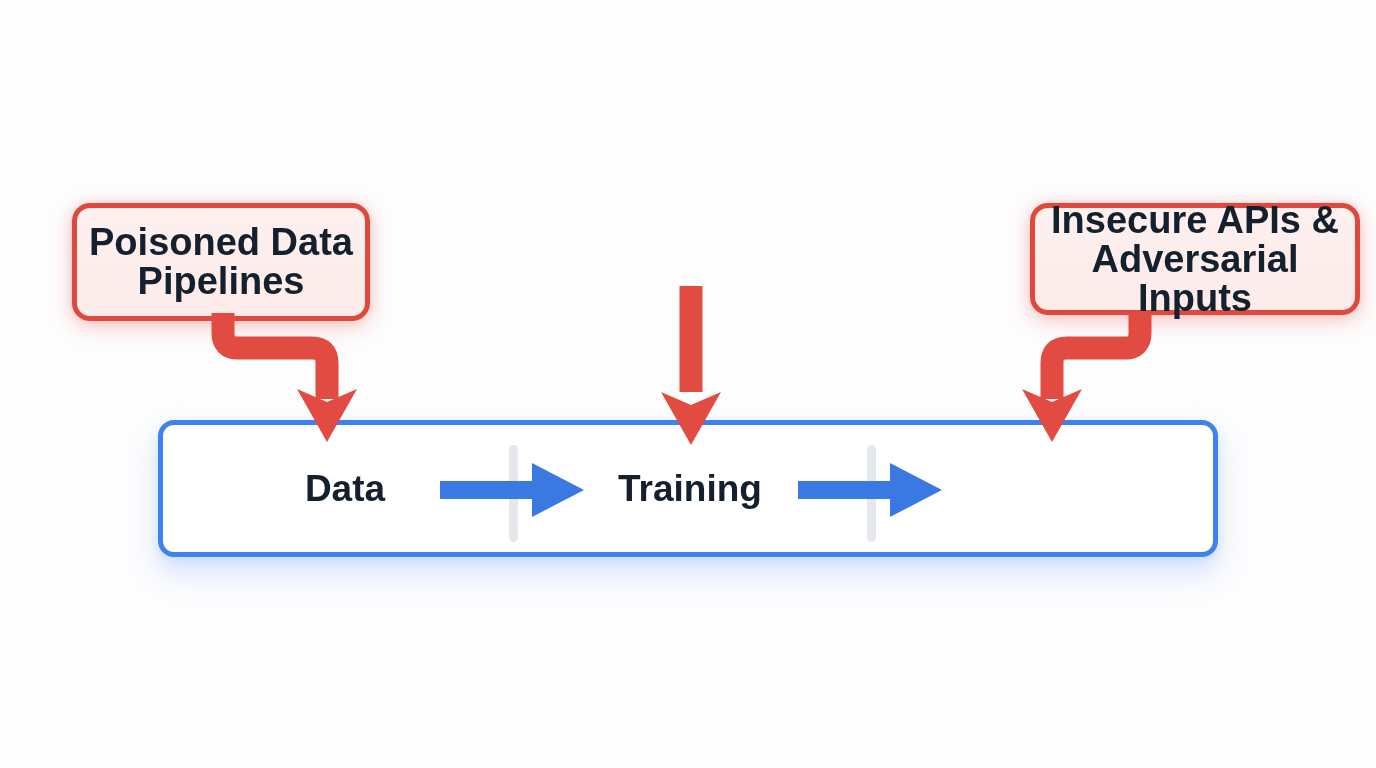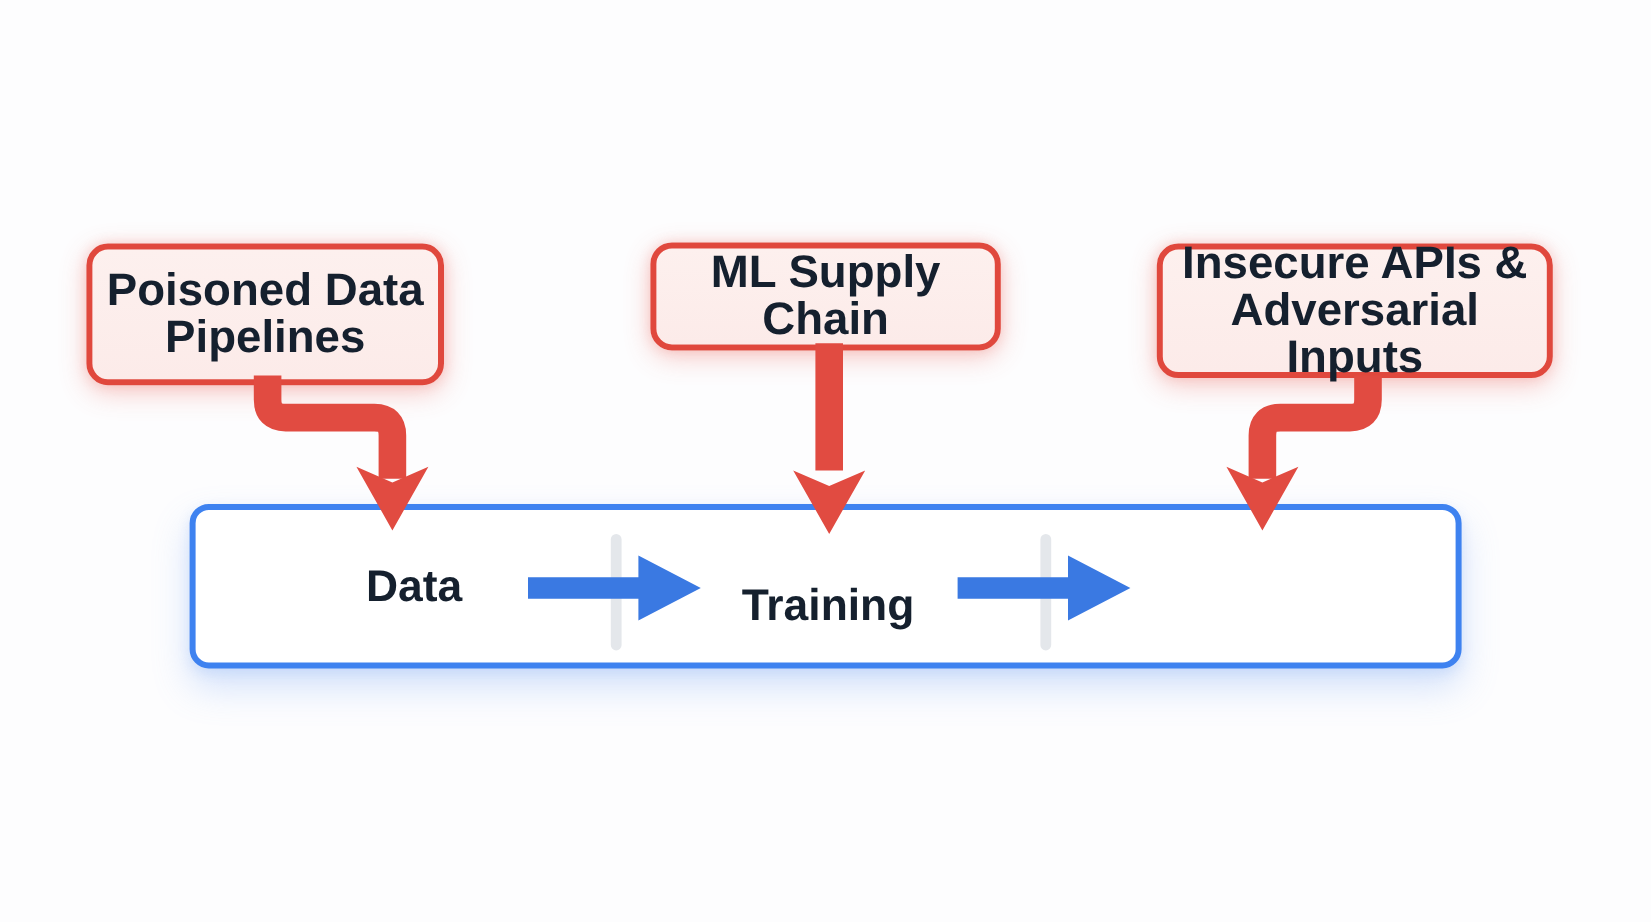--- a/index.html
+++ b/index.html
@@ -32,21 +32,21 @@
     color:var(--ink);
     font-weight:700;
     font-size:38px;
     line-height:39px;
     padding:0 8px;
     box-shadow:0 6px 22px rgba(235,90,80,0.30), 0 0 10px rgba(235,90,80,0.18);
     z-index:2;
   }
   .threat-1{left:72px;top:203px;width:298px;height:118px;}
   .threat-2{left:542px;top:202px;width:292px;height:90px;}
-  .threat-3{left:964px;top:203px;width:330px;height:112px;}
+  .threat-3{left:1030px;top:203px;width:330px;height:112px;}
 
   
   .pipeline-box{
     position:absolute;
     left:158px;top:420px;width:1060px;height:137px;
     background:#ffffff;
     border:5px solid var(--blue-border);
     border-radius:16px;
     box-shadow:0 16px 30px rgba(120,165,245,0.30), 0 4px 10px rgba(120,165,245,0.18);
     z-index:1;
@@ -65,40 +65,37 @@
     position:absolute;
     transform:translate(-50%,-50%);
     top:489px;
     color:var(--ink);
     font-weight:700;
     font-size:37px;
     white-space:nowrap;
     z-index:3;
   }
   .stage-data{left:333px;margin-left:12px;}
-  .stage-training{left:690px;margin-top:16px;}
+  .stage-training{left:690px;}
   .stage-deployment{left:1062px;}
 
   .arrow-overlay{
     position:absolute;inset:0;
     width:1376px;height:768px;
     pointer-events:none;
     z-index:4;
   }
 </style>
 </head>
 <body>
 
 <div class="canvas">
 
   <div class="threat-box threat-1">
     <span>Poisoned Data Pipelines</span>
-  </div>
-  <div class="threat-box threat-2">
-    <span>ML Supply Chain</span>
   </div>
   <div class="threat-box threat-3">
     <span>Insecure APIs &amp; Adversarial Inputs</span>
   </div>
 
   <div class="pipeline-box">
     <div class="stage-divider divider-1"></div>
     <div class="stage-divider divider-2"></div>
   </div>
 

